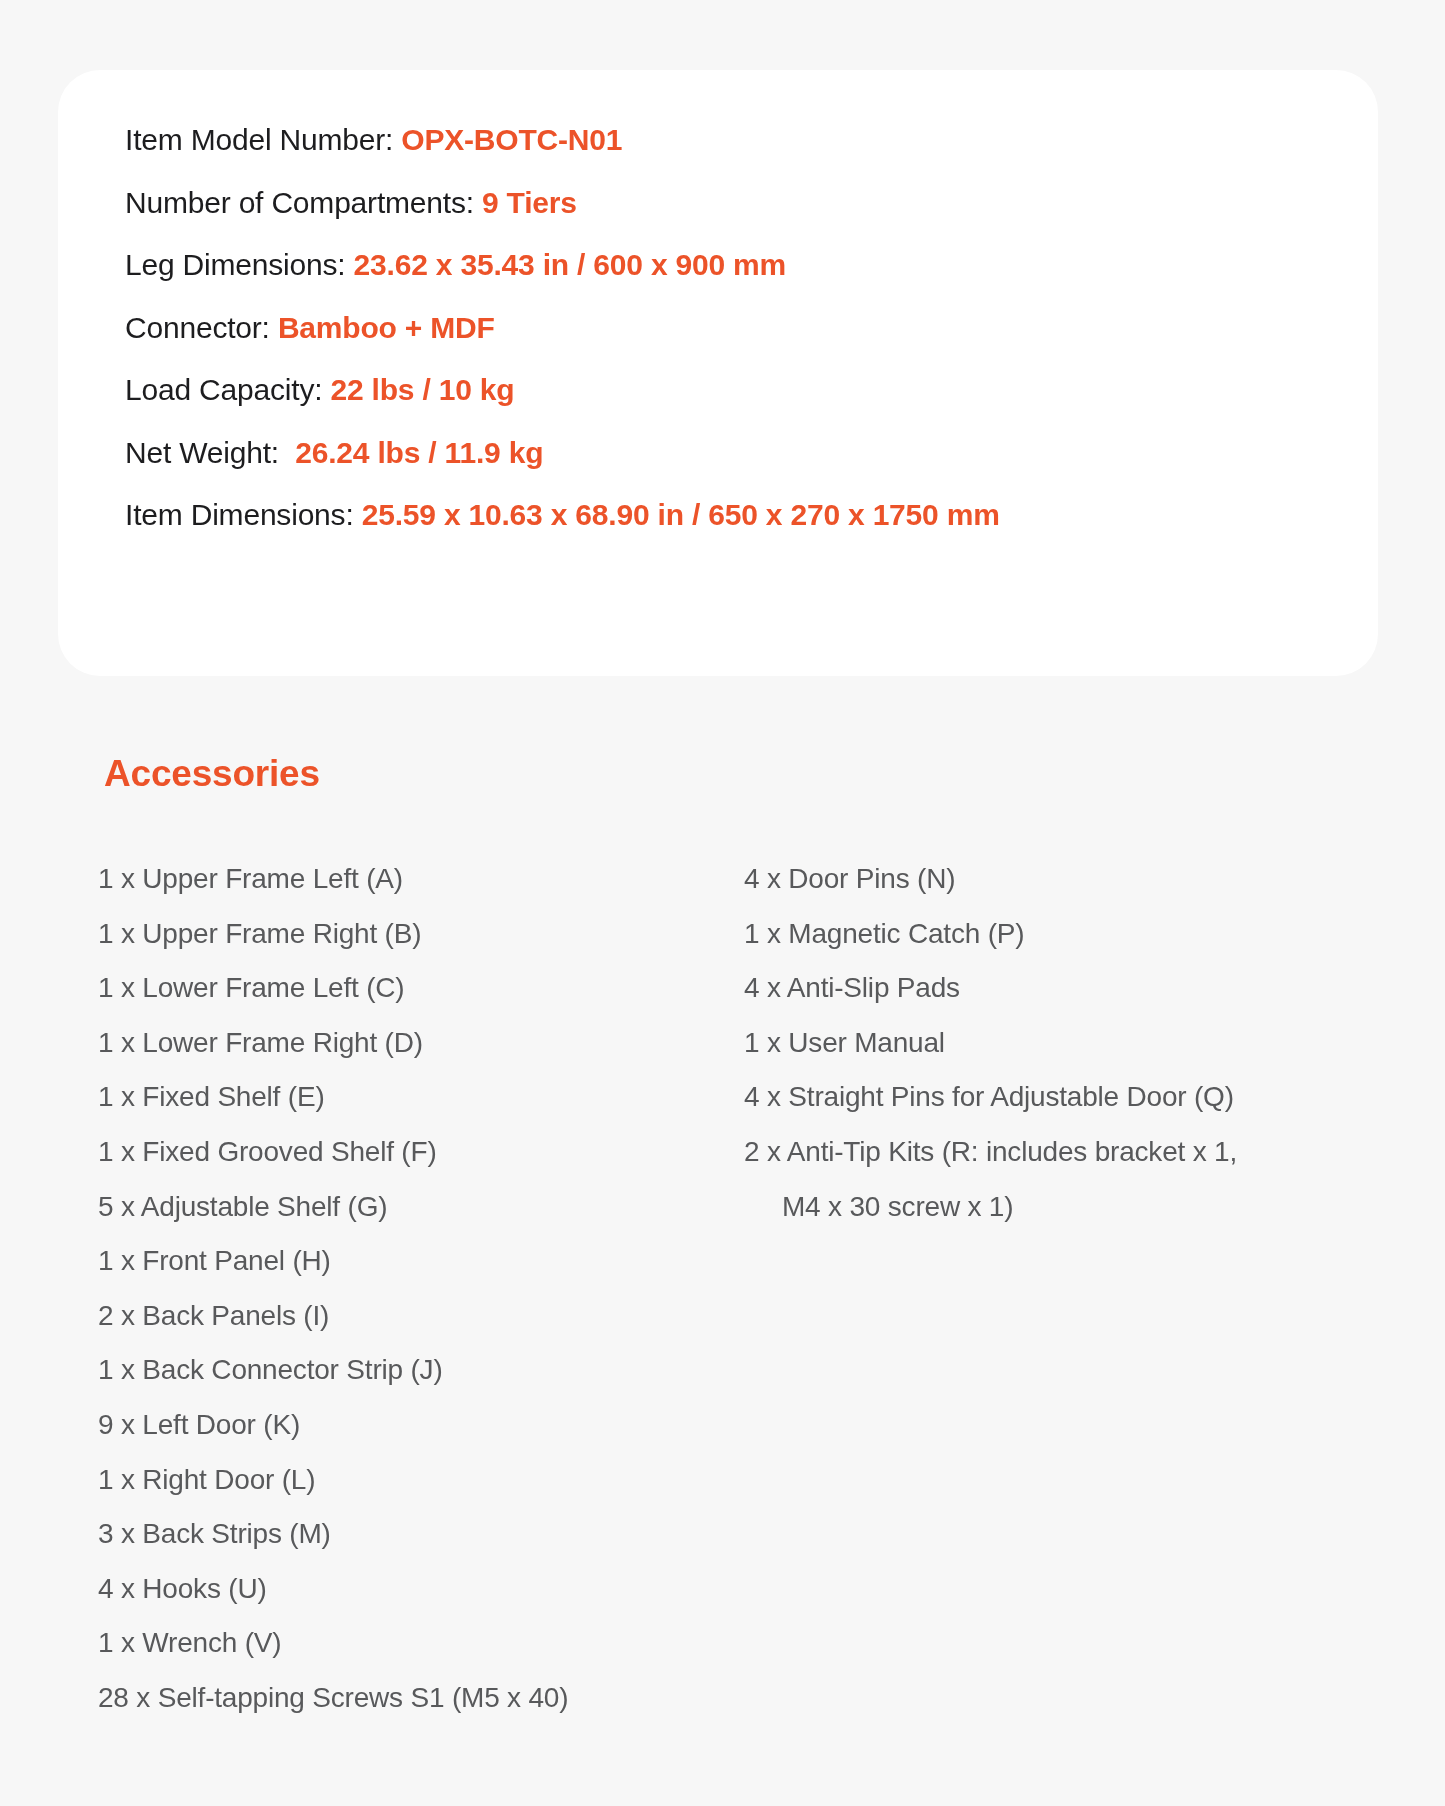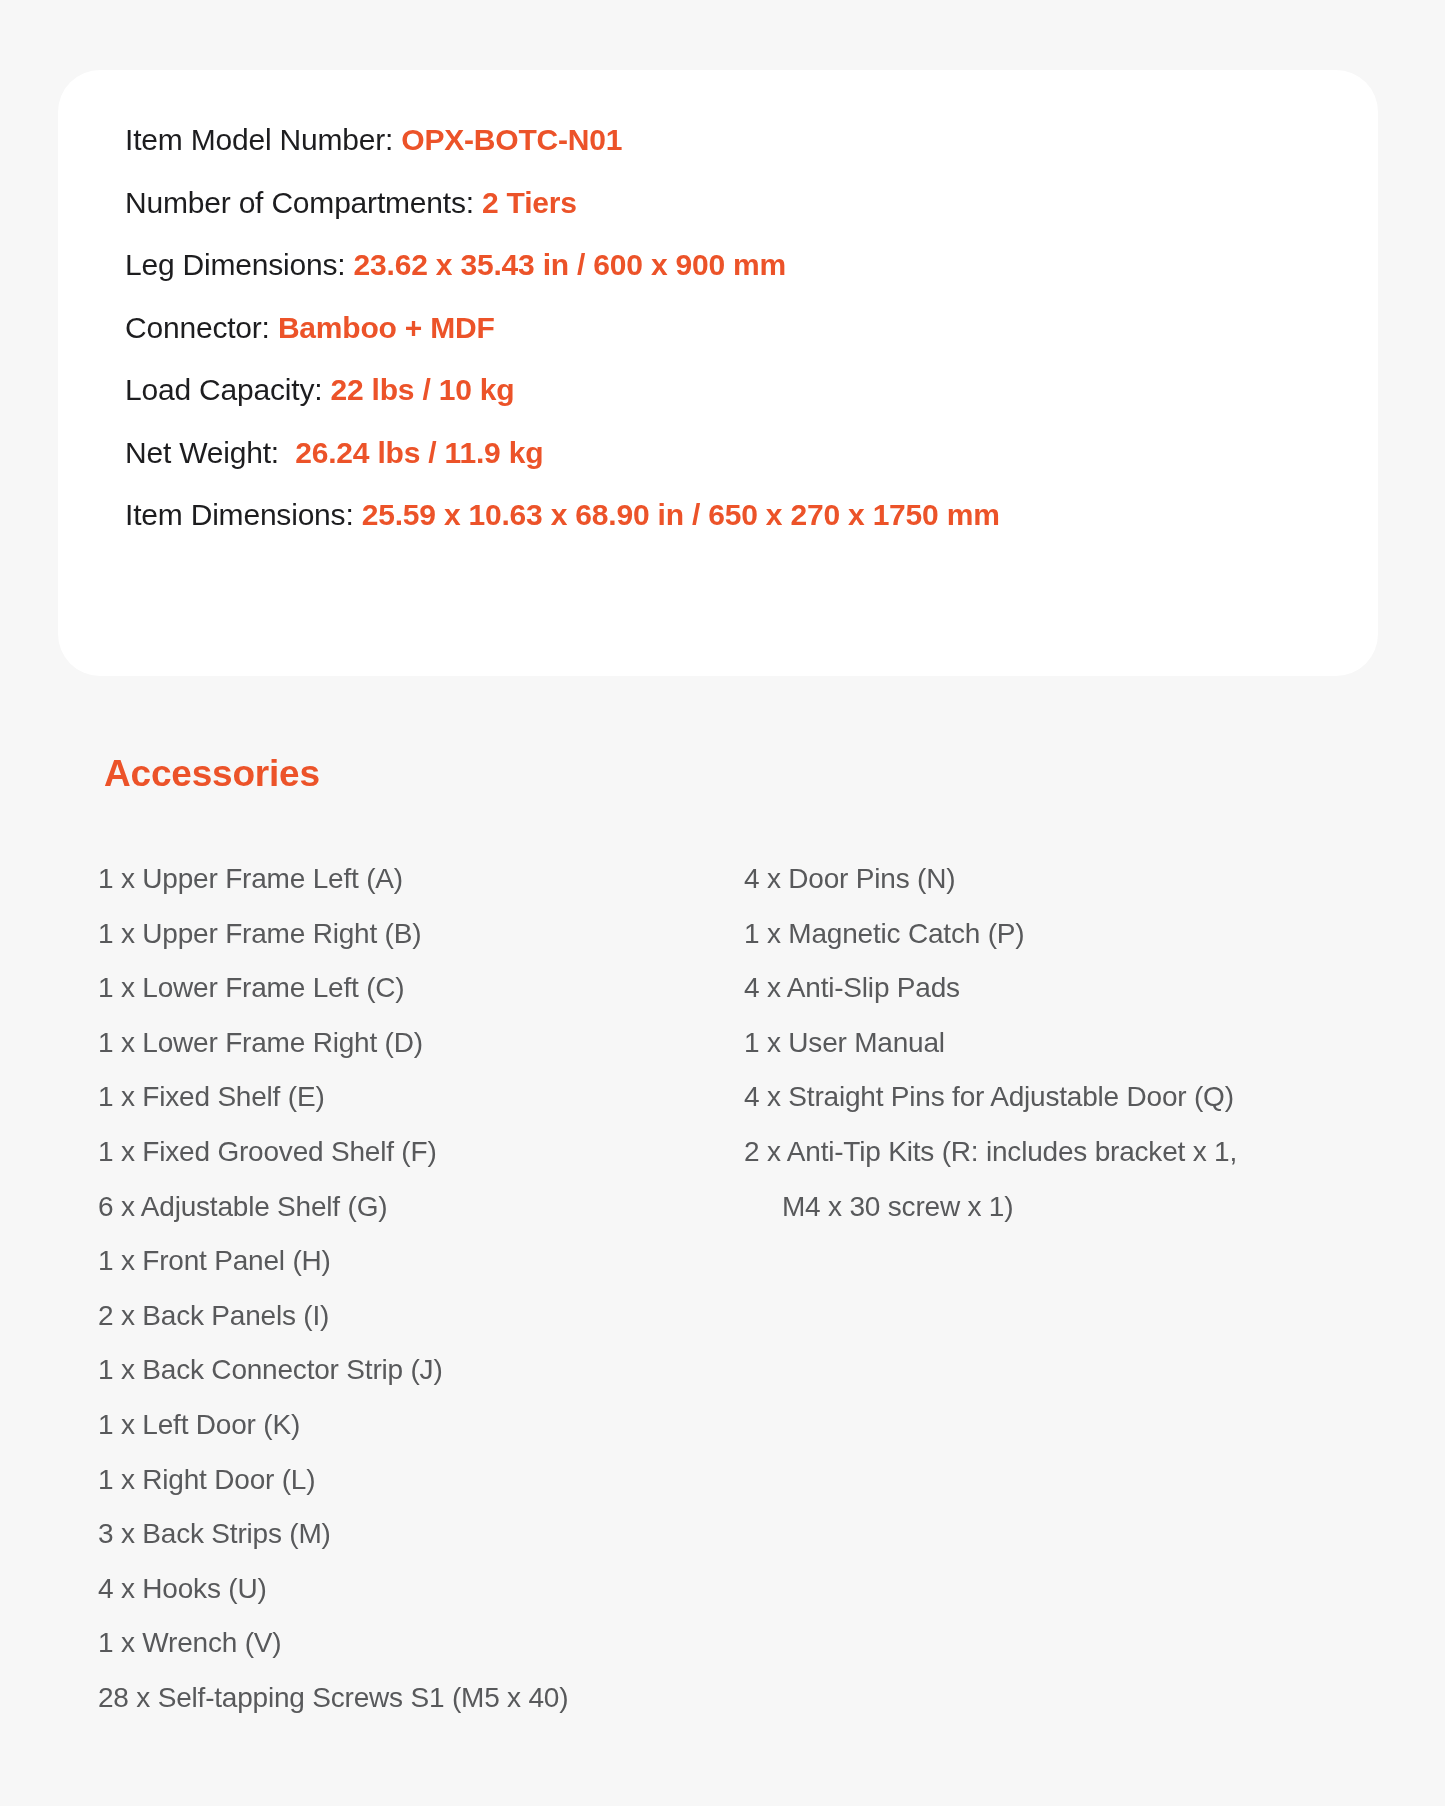--- a/index.html
+++ b/index.html
@@ -73,43 +73,43 @@
   }
   .acc-row.indent { padding-left: 38px; }
 </style>
 </head>
 <body>
 
 <div class="page">
 
   <section class="spec-card">
     <div class="spec-row"><span class="spec-label">Item Model Number: </span><span class="spec-value">OPX-BOTC-N01</span></div>
-    <div class="spec-row"><span class="spec-label">Number of Compartments: </span><span class="spec-value">2 Tiers</span></div>
+    <div class="spec-row"><span class="spec-label">Number of Compartments: </span><span class="spec-value">9 Tiers</span></div>
     <div class="spec-row"><span class="spec-label">Leg Dimensions: </span><span class="spec-value">23.62 x 35.43 in / 600 x 900 mm</span></div>
     <div class="spec-row"><span class="spec-label">Connector: </span><span class="spec-value">Bamboo + MDF</span></div>
     <div class="spec-row"><span class="spec-label">Load Capacity: </span><span class="spec-value">22 lbs / 10 kg</span></div>
     <div class="spec-row"><span class="spec-label">Net Weight:  </span><span class="spec-value">26.24 lbs / 11.9 kg</span></div>
     <div class="spec-row"><span class="spec-label">Item Dimensions: </span><span class="spec-value">25.59 x 10.63 x 68.90 in / 650 x 270 x 1750 mm</span></div>
   </section>
 
   <section class="accessories">
     <h2 class="accessories-heading">Accessories</h2>
     <div class="columns">
       <div class="col-left">
         <div class="acc-row">1 x Upper Frame Left (A)</div>
         <div class="acc-row">1 x Upper Frame Right (B)</div>
         <div class="acc-row">1 x Lower Frame Left (C)</div>
         <div class="acc-row">1 x Lower Frame Right (D)</div>
         <div class="acc-row">1 x Fixed Shelf (E)</div>
         <div class="acc-row">1 x Fixed Grooved Shelf (F)</div>
-        <div class="acc-row">6 x Adjustable Shelf (G)</div>
+        <div class="acc-row">5 x Adjustable Shelf (G)</div>
         <div class="acc-row">1 x Front Panel (H)</div>
         <div class="acc-row">2 x Back Panels (I)</div>
         <div class="acc-row">1 x Back Connector Strip (J)</div>
-        <div class="acc-row">1 x Left Door (K)</div>
+        <div class="acc-row">9 x Left Door (K)</div>
         <div class="acc-row">1 x Right Door (L)</div>
         <div class="acc-row">3 x Back Strips (M)</div>
         <div class="acc-row">4 x Hooks (U)</div>
         <div class="acc-row">1 x Wrench (V)</div>
         <div class="acc-row">28 x Self-tapping Screws S1 (M5 x 40)</div>
       </div>
       <div class="col-right">
         <div class="acc-row">4 x Door Pins (N)</div>
         <div class="acc-row">1 x Magnetic Catch (P)</div>
         <div class="acc-row">4 x Anti-Slip Pads</div>

